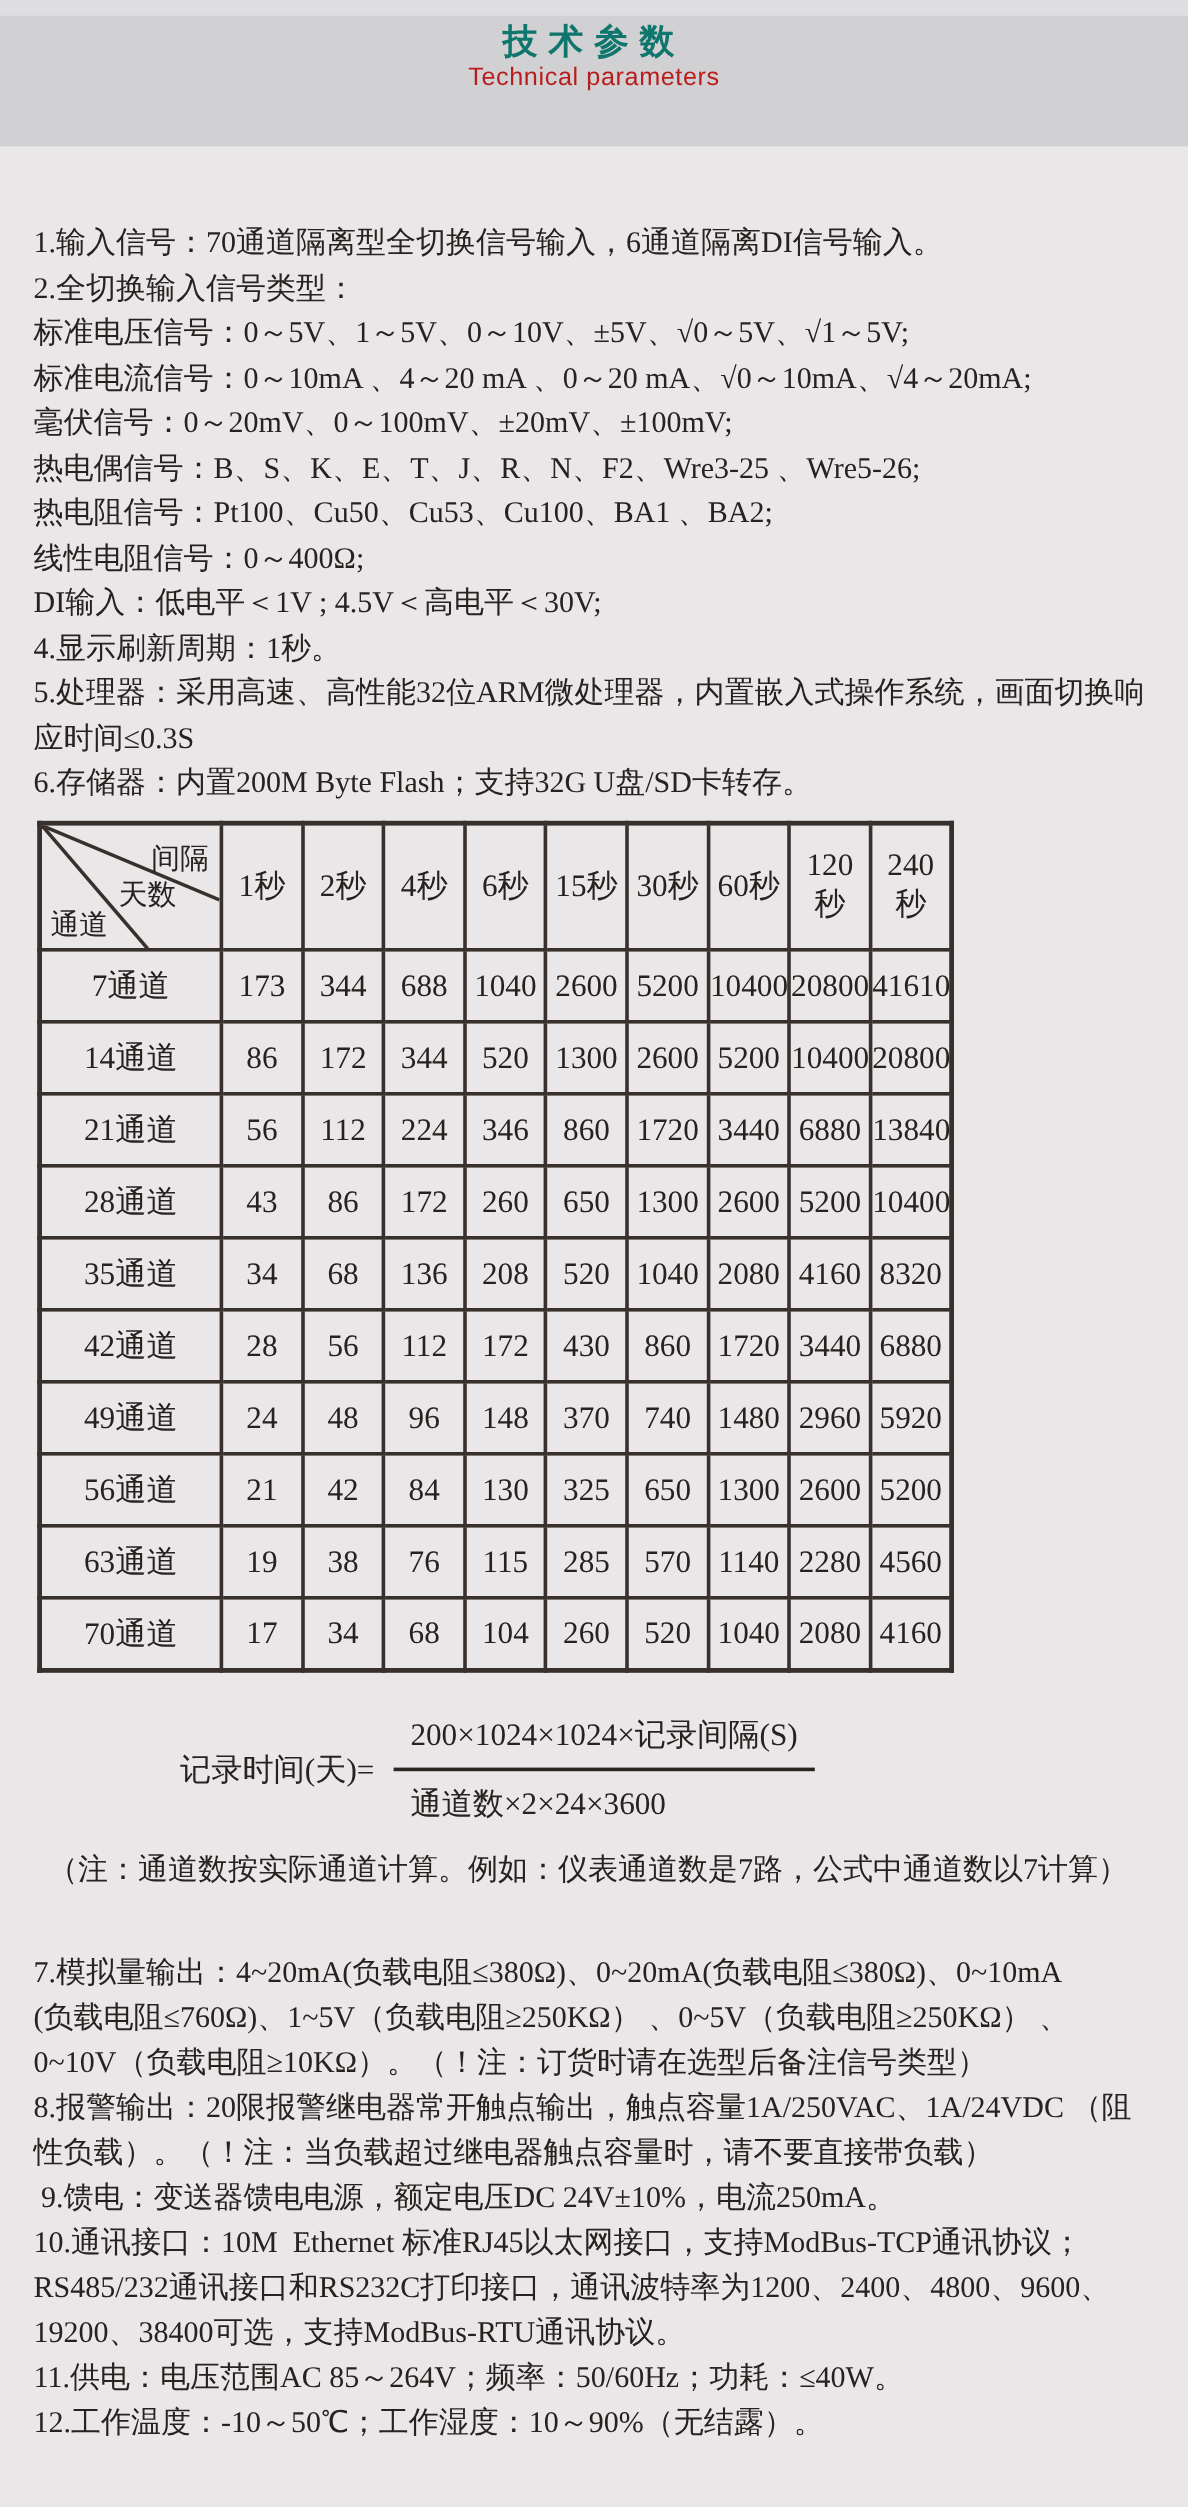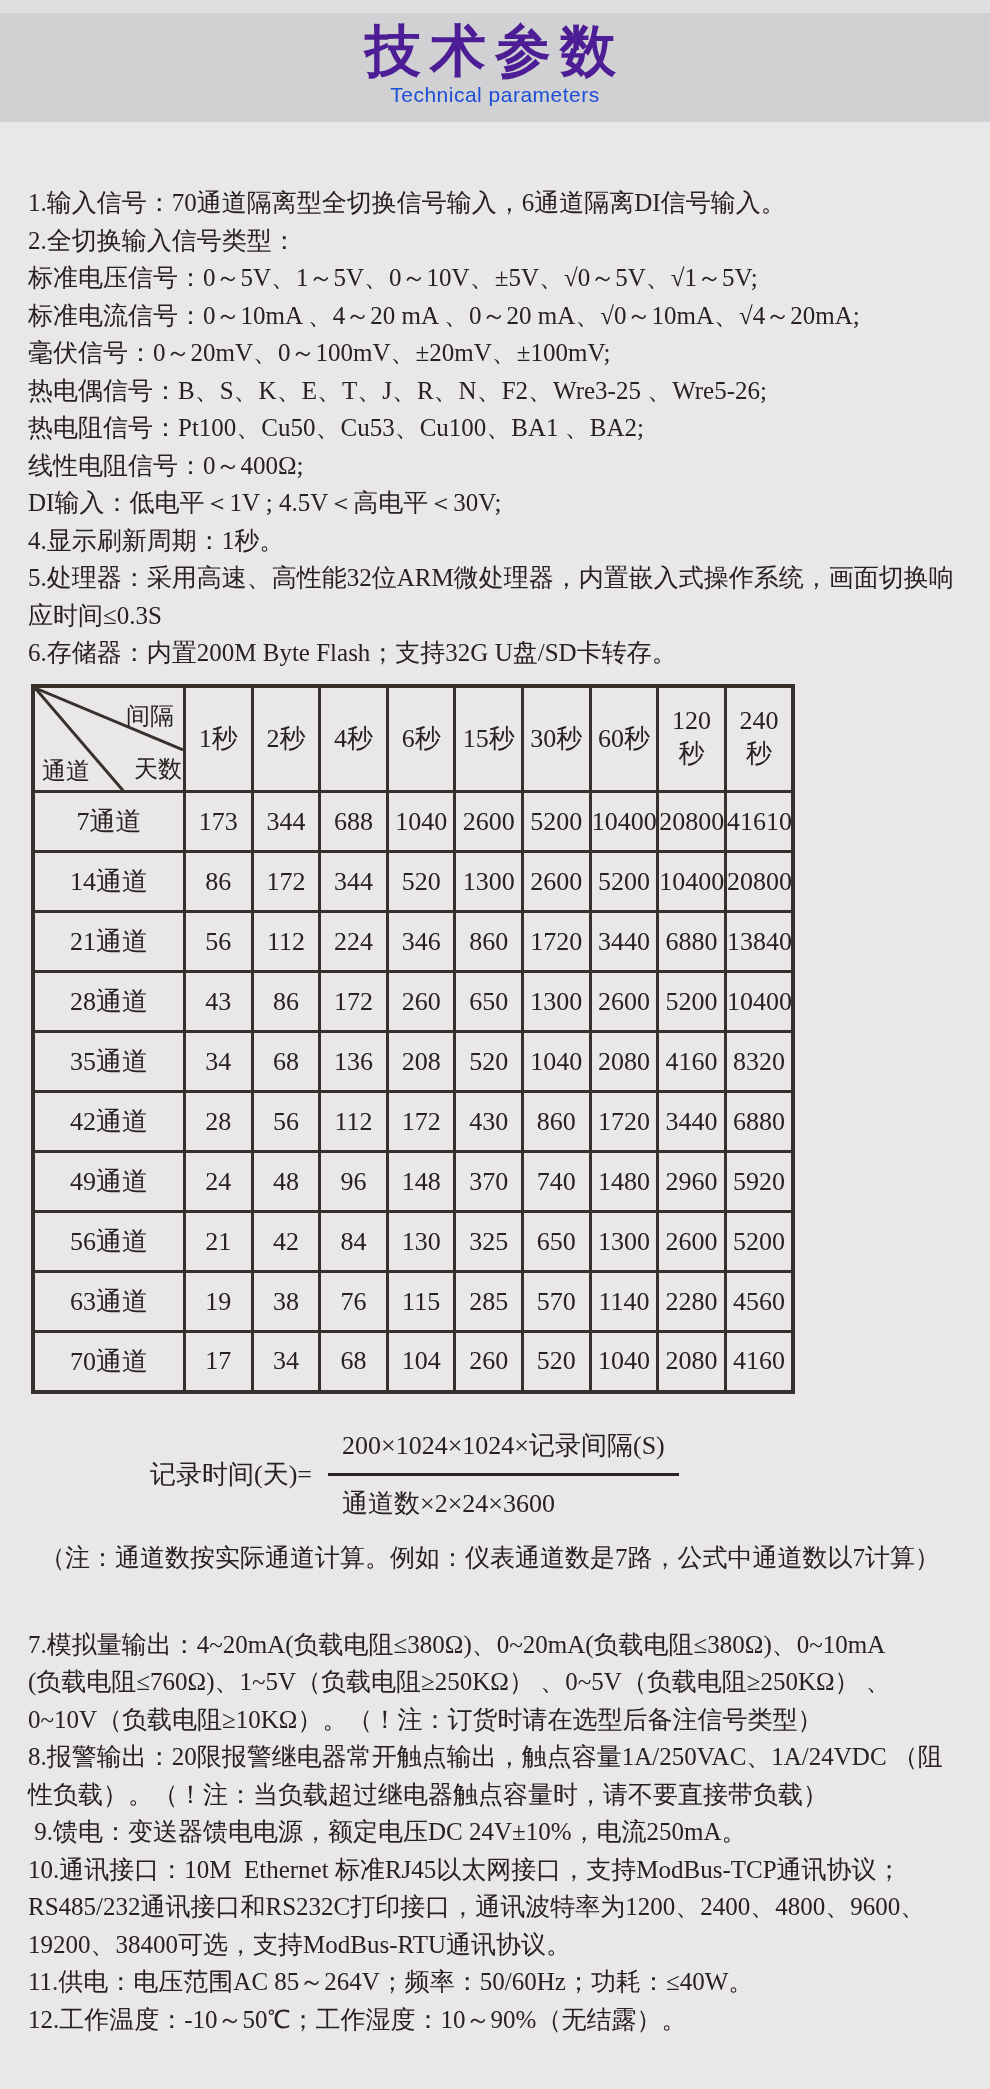--- a/index.html
+++ b/index.html
@@ -5,25 +5,25 @@
   html,body{margin:0;padding:0;}
   body{
     width:990px;height:2089px;overflow:hidden;
     background:#e9e7e7;
     font-family:"Liberation Sans","DejaVu Sans",sans-serif;
     color:#262220;
   }
   .top-strip{height:13px;background:#dfdee1;}
   .band{height:109px;background:#d1d0d2;text-align:center;}
   .band .title{
-    font-size:56px;font-weight:700;letter-spacing:9px;
-    padding-top:7px;color:#4c1d95;line-height:1.1;
+    font-size:29px;font-weight:700;letter-spacing:9px;
+    padding-top:7px;color:#0f766e;line-height:1.1;
   }
   .band .subtitle{
-    font-size:21px;color:#1d4ed8;letter-spacing:0.5px;margin-top:1px;
+    font-size:21px;color:#b91c1c;letter-spacing:0.5px;margin-top:1px;
   }
   .content{padding:0 28px;font-family:Liberation Serif, serif;}
   .spec-lines{font-size:25px;line-height:37.5px;}
   .spec-lines .spec-line{white-space:pre;}
   .spec-lines.top{margin-top:62px;}
   .spec-lines.bottom{margin-top:52px;}
 
   table.storage{
     border-collapse:collapse;
     margin-top:12px;margin-left:3px;
@@ -35,21 +35,21 @@
     font-weight:normal;font-size:26px;color:#262220;
     padding:0;
   }
   table.storage{border:4px solid #38302c;}
   table.storage thead tr{height:106px;}
   table.storage tbody tr{height:60px;}
   table.storage .corner-cell{position:relative;width:148px;}
   .corner-cell svg{position:absolute;left:0;top:0;width:100%;height:100%;display:block;}
   .corner-label{position:absolute;font-size:24px;line-height:1;}
   .corner-interval{top:16px;right:9px;}
-  .corner-days{top:69px;left:64px;margin-left:35px;}
+  .corner-days{top:46px;left:64px;}
   .corner-channel{bottom:7px;left:7px;}
 
   .formula{
     display:flex;align-items:center;
     margin-top:34px;margin-left:122px;
     font-size:26px;
   }
   .formula .lhs{white-space:pre;text-align:right;}
   .fraction{margin-left:16px;text-align:left;}
   .fraction .numerator{

